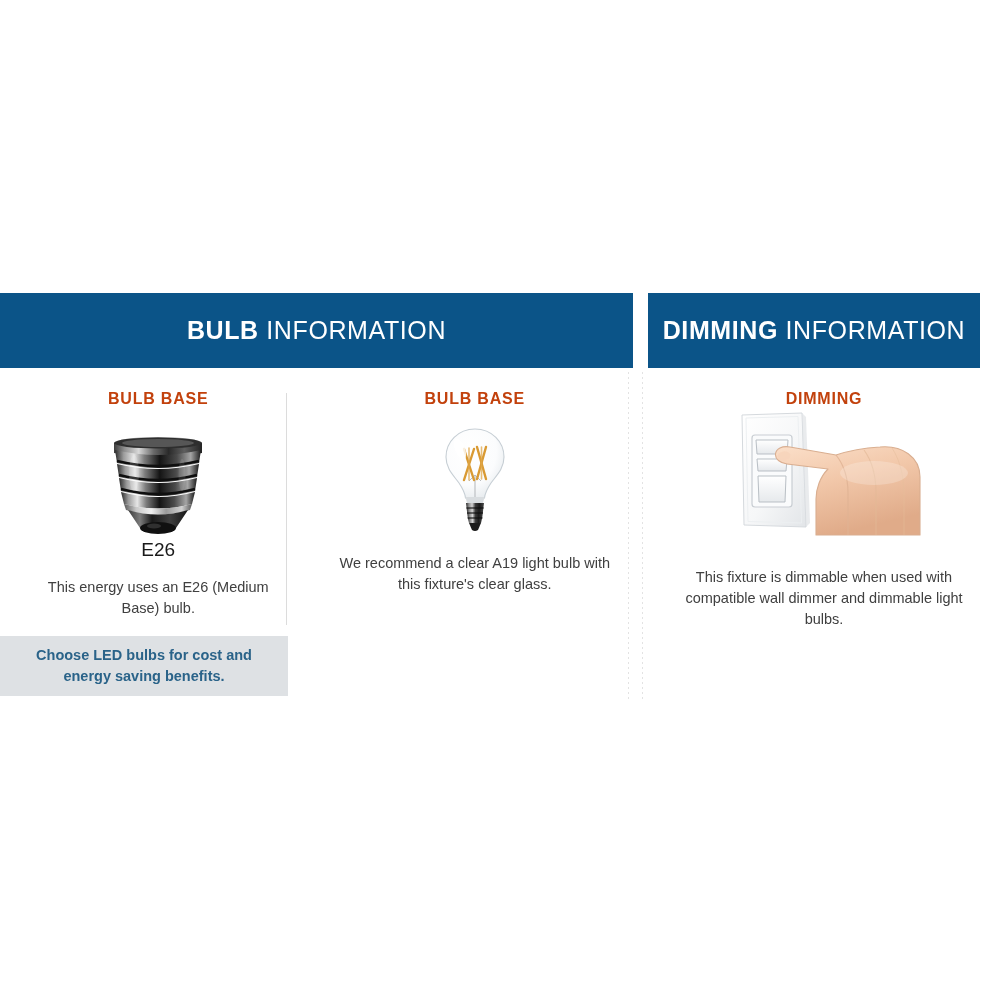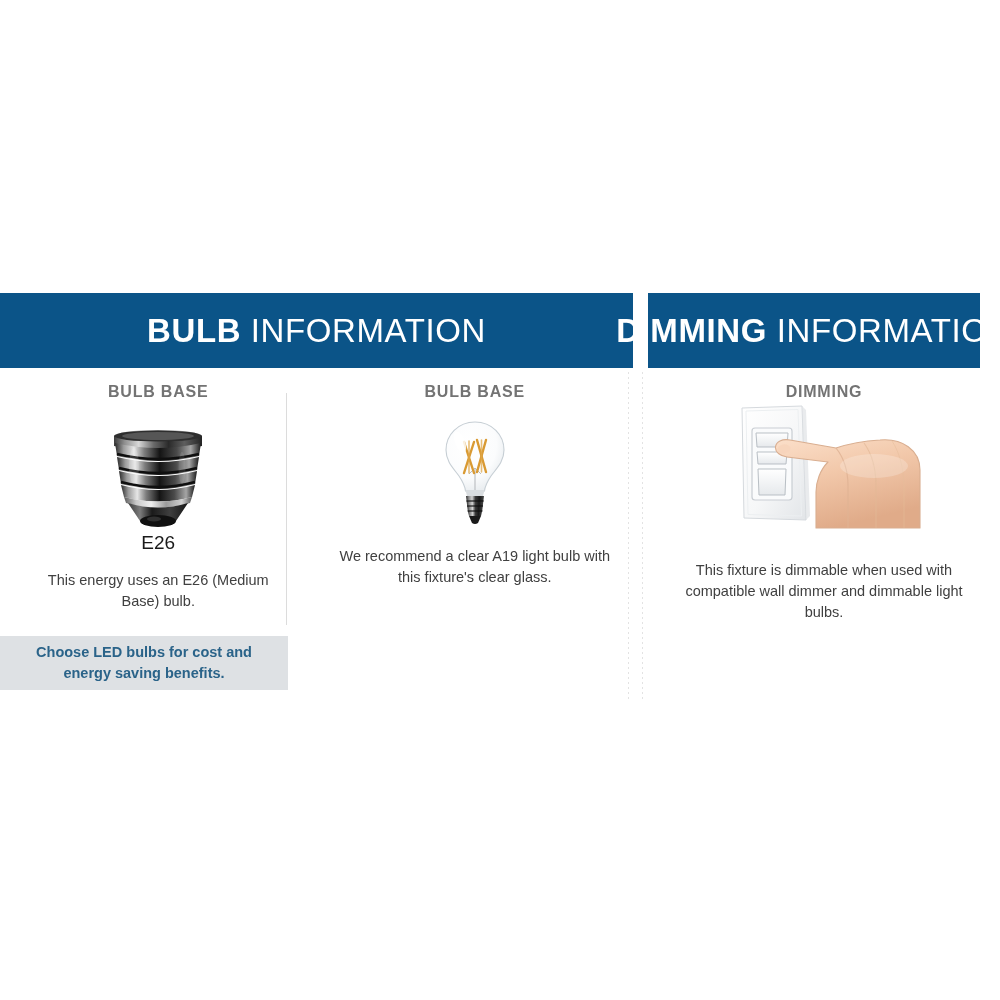--- a/index.html
+++ b/index.html
@@ -33,21 +33,21 @@
     display: flex;
     align-items: center;
     justify-content: center;
     box-sizing: border-box;
   }
   .panel-header.left  { left: 0px;   width: 633px; }
   .panel-header.right { left: 648px; width: 332px; }
 
   .header-text {
     color: #ffffff;
-    font-size: 33px;
+    font-size: 25px;
     letter-spacing: 0.6px;
     white-space: nowrap;
     font-weight: 300;
   }
   .header-text .hl {
     font-weight: 700;
   }
 
   
   .panel-body {
@@ -65,22 +65,22 @@
   .col {
     flex: 1 1 0;
     position: relative;
     text-align: center;
   }
 
   .col-title {
     font-size: 16px;
     font-weight: 700;
     letter-spacing: 0.8px;
-    color: #737373;
-    margin-top: 15px;
+    color: #c2410c;
+    margin-top: 22px;
   }
 
   .figure {
     height: 115px;
     margin-top: 14px;
     display: flex;
     align-items: flex-end;
     justify-content: center;
   }
 
@@ -122,21 +122,21 @@
   }
   .dot-divider.a { left: 628px; }
   .dot-divider.b { left: 642px; }
 
   
   .led-callout {
     position: absolute;
     left: 0px;
     top: 636px;
     width: 288px;
-    height: 54px;
+    height: 60px;
     background: #dee1e4;
     display: flex;
     align-items: center;
     justify-content: center;
     text-align: center;
   }
   .led-callout-text {
     color: #2a6389;
     font-size: 14.5px;
     font-weight: 700;

